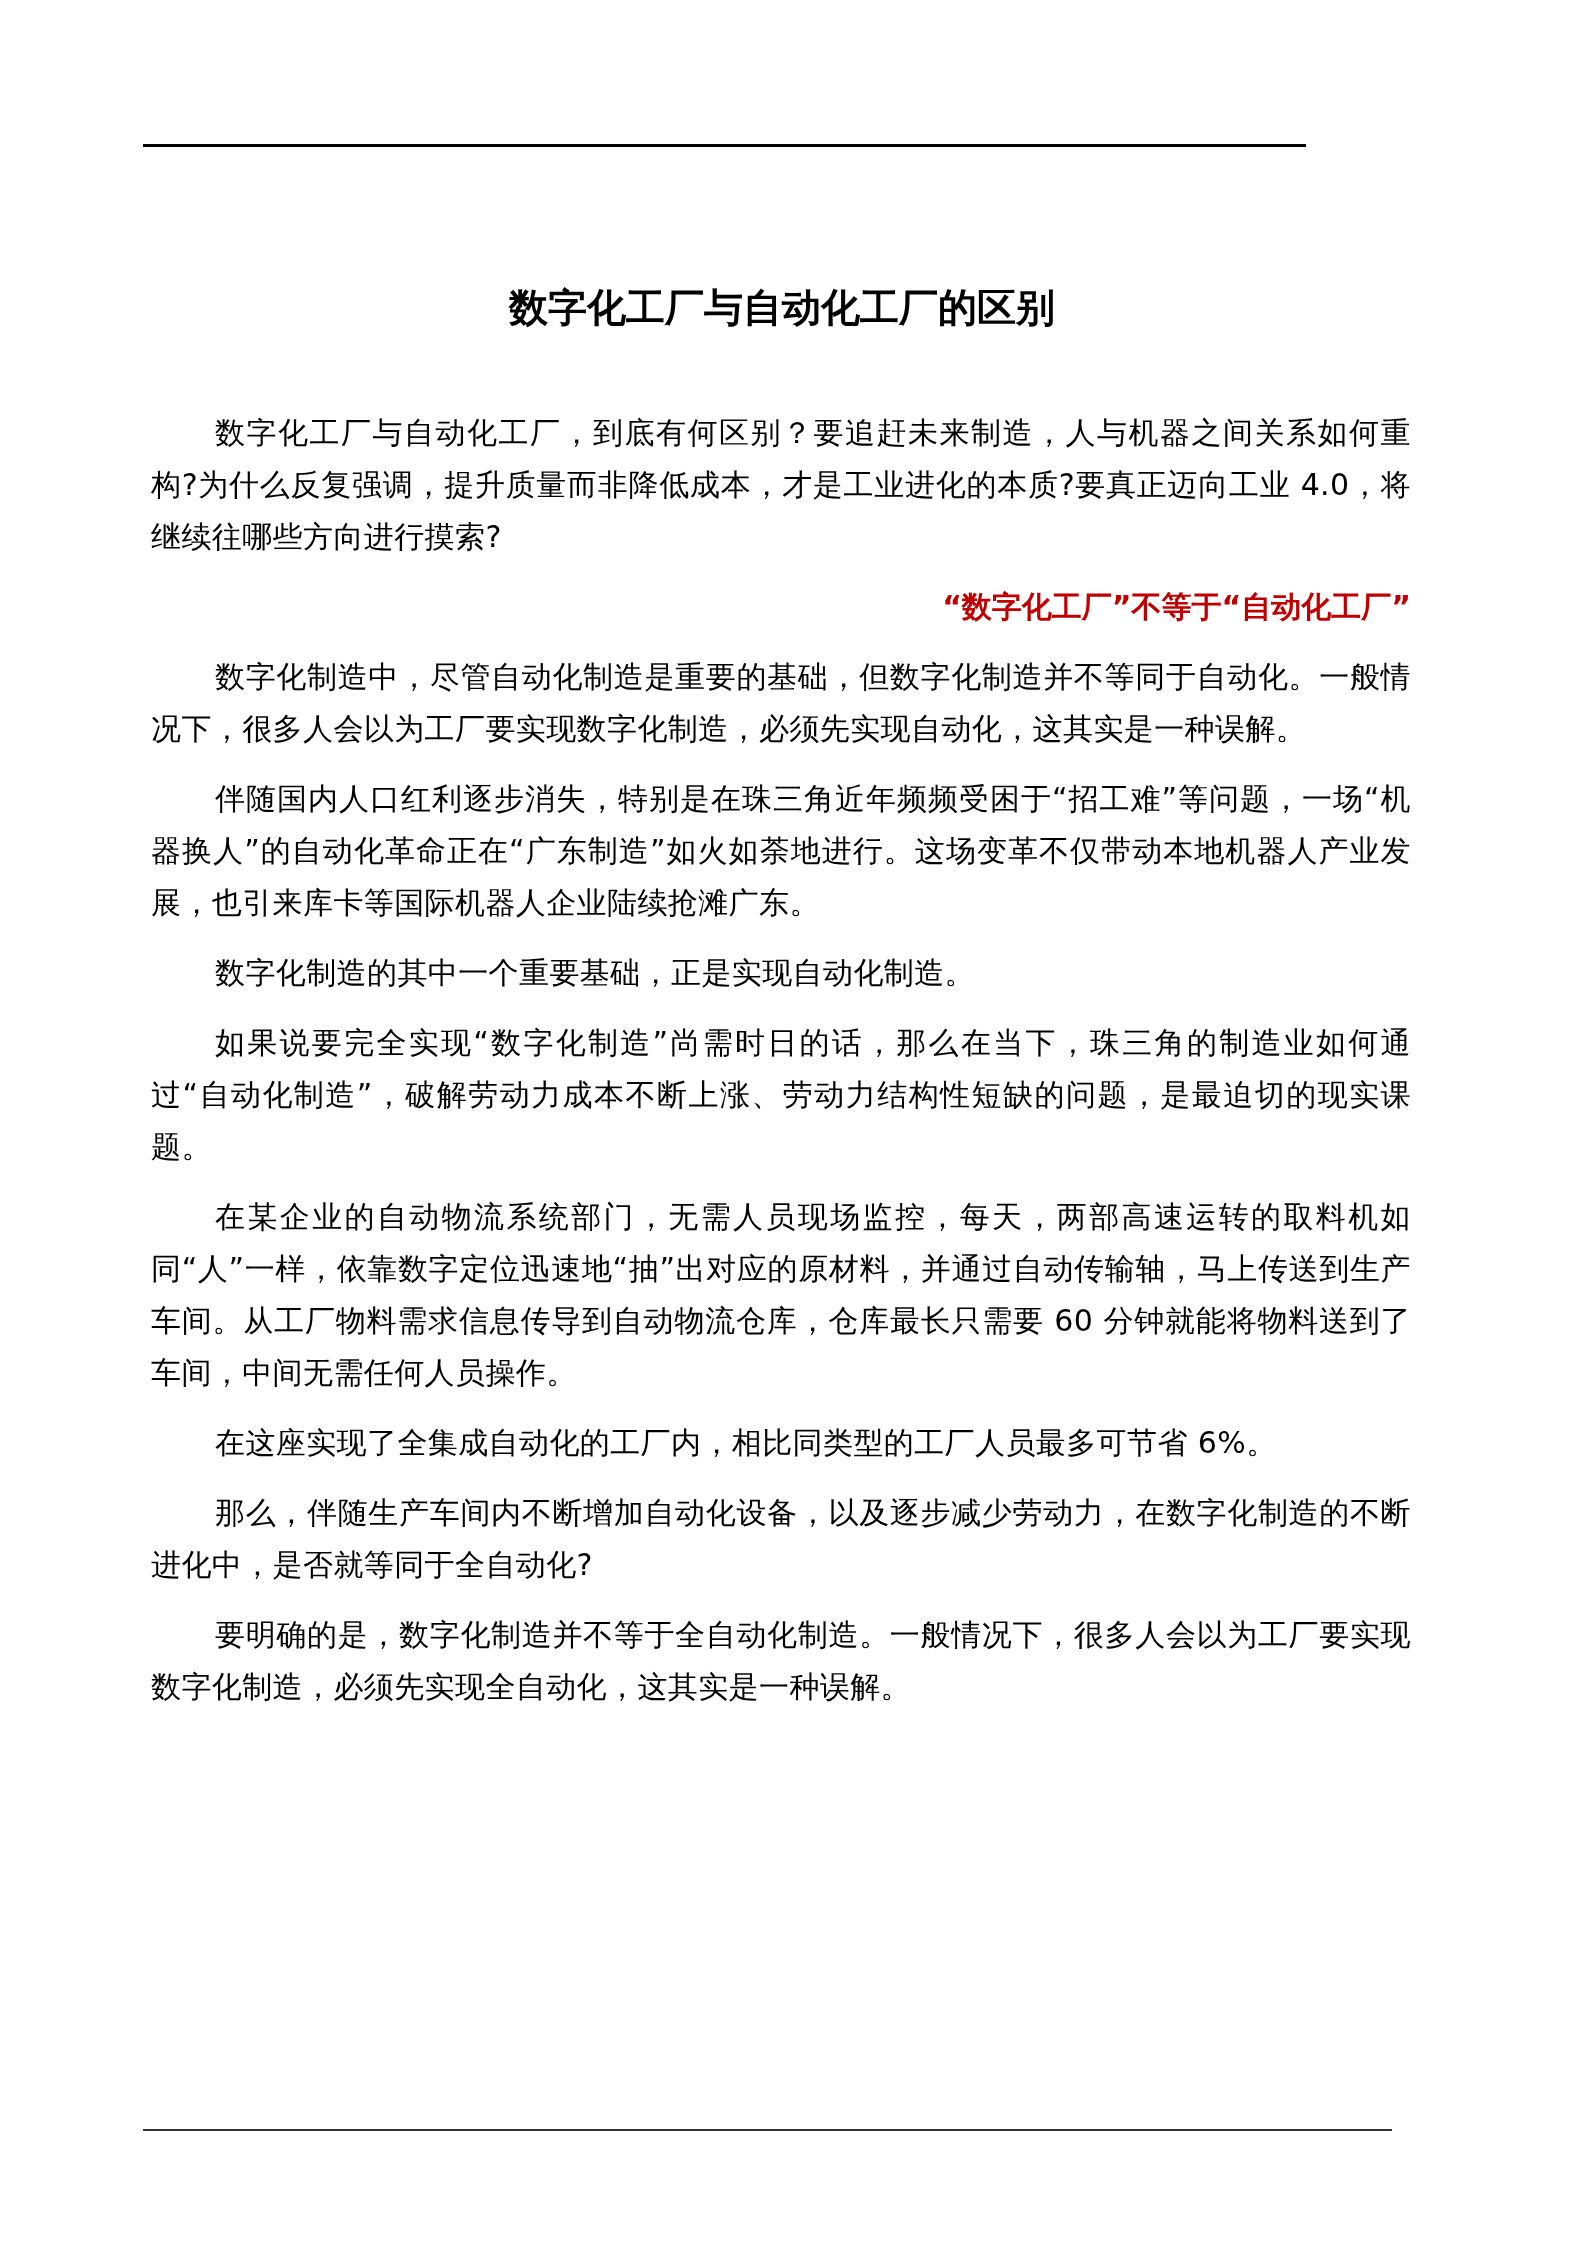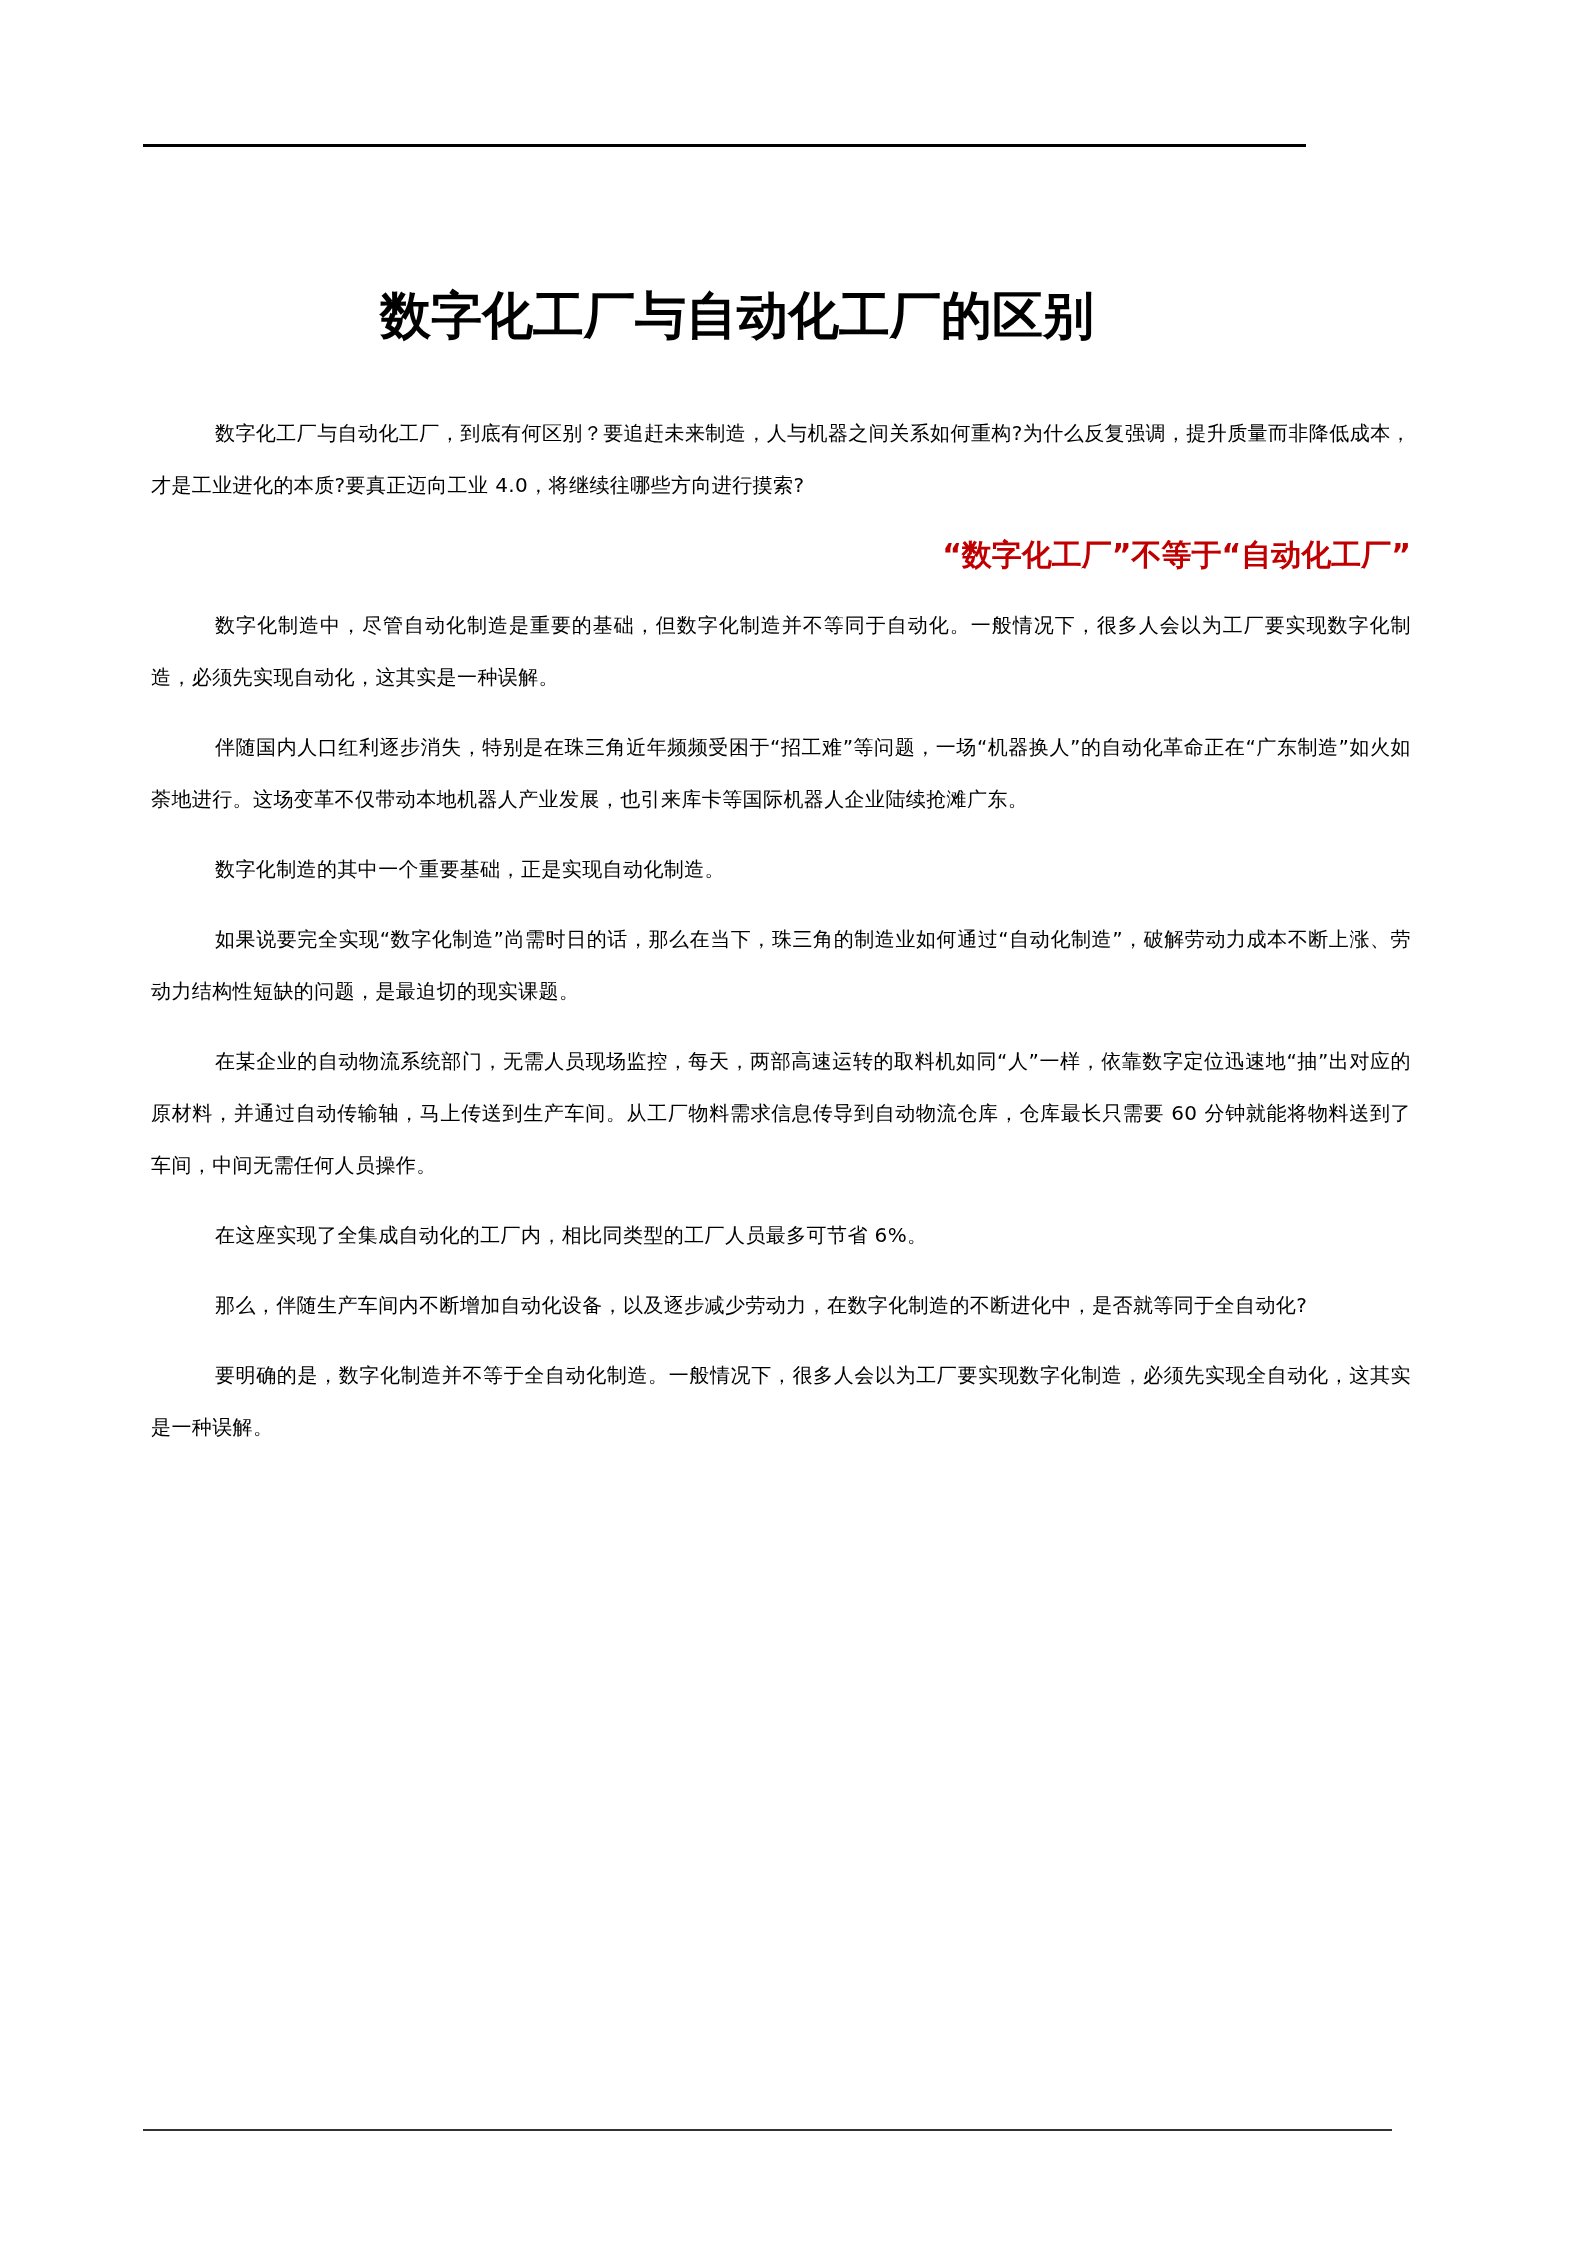--- a/index.html
+++ b/index.html
@@ -30,33 +30,34 @@
       width: 1249px;
       height: 2px;
       background: #333333;
     }
     .title {
       position: absolute;
       left: 0;
       top: 252px;
       width: 1474px;
       text-align: center;
-      font-size: 51px;
+      font-size: 39px;
       font-weight: bold;
       letter-spacing: 0px;
       line-height: 60px;
+      padding-left: 45px;
     }
     .body-text {
       position: absolute;
       left: 151px;
       top: 407px;
       width: 1260px;
     }
     .para {
-      font-size: 20px;
+      font-size: 30px;
       line-height: 52px;
       margin: 0 0 18px 0;
       text-indent: 64px;
       text-align: justify;
       letter-spacing: 0.4px;
     }
     .subheading {
       font-size: 30px;
       line-height: 52px;
       margin: 0 0 18px 0;

